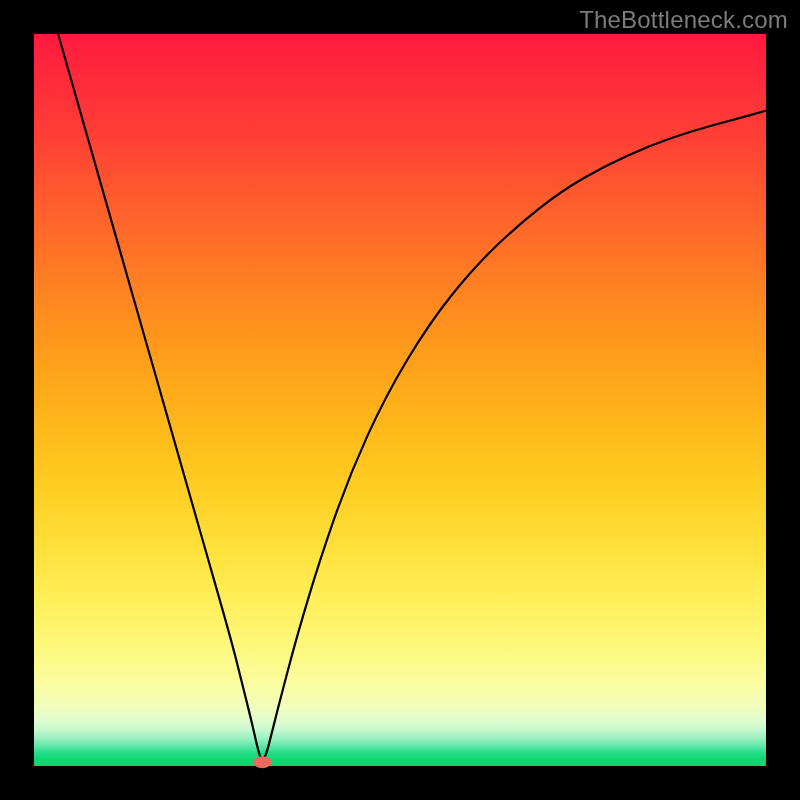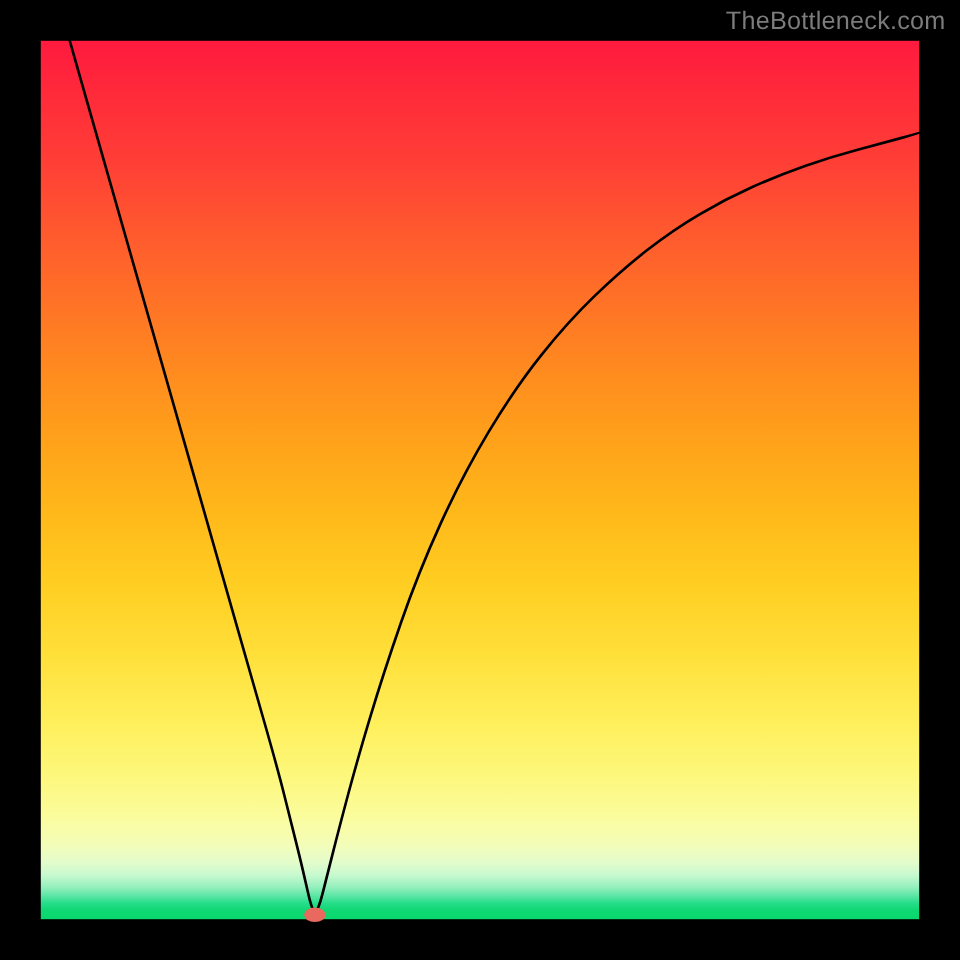--- a/index.html
+++ b/index.html
@@ -47,21 +47,21 @@
       #25dd89 98.2%,
       #0fd873 99%,
       #09d86d 100%
     );
   }
   .watermark {
     position: absolute;
     top: 6px;
     right: 12px;
     color: #7c7c7c;
-    font-size: 21px;
+    font-size: 24px;
     font-weight: 500;
     letter-spacing: 0.2px;
     user-select: none;
   }
   svg.overlay {
     position: absolute;
     left: 0;
     top: 0;
     width: 732px;
     height: 732px;

